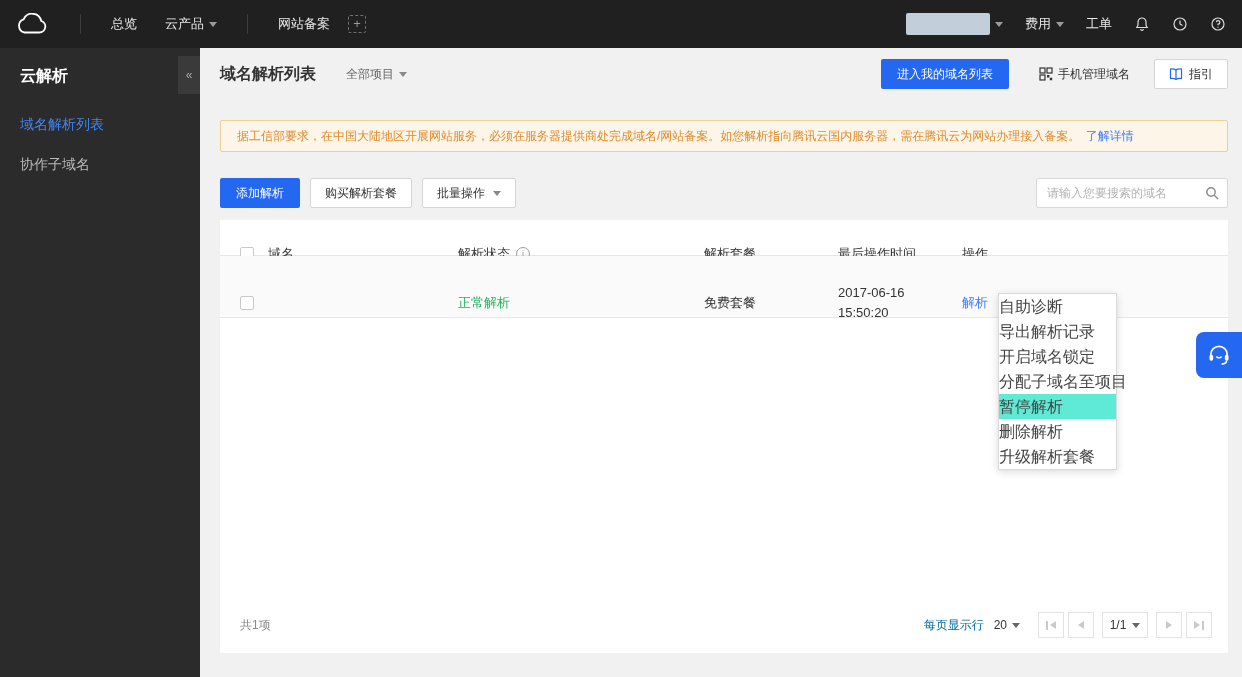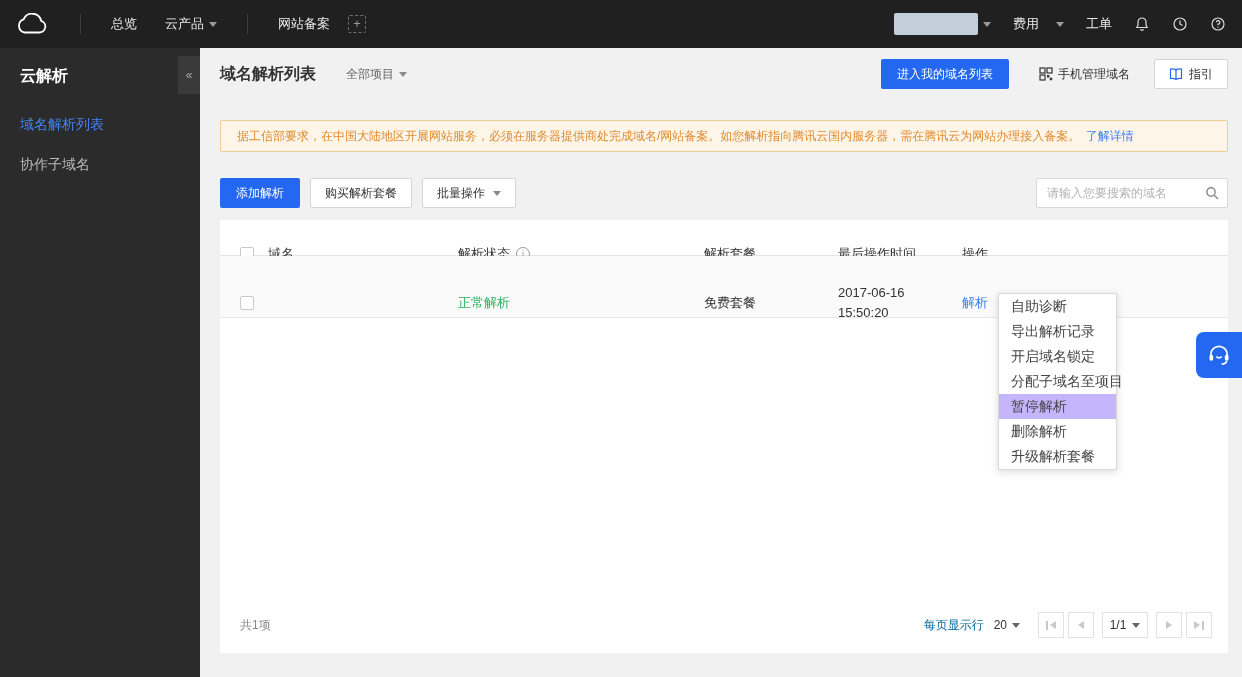--- a/index.html
+++ b/index.html
@@ -97,22 +97,22 @@
   .pgsel .caret { border-top-color:#666; margin-left:6px; }
   .tri { width:0; height:0; border-top:4px solid transparent; border-bottom:4px solid transparent; }
   .tri-l { border-right:6px solid #c9c9c9; }
   .tri-r { border-left:6px solid #c9c9c9; }
   .pg-bar { width:1.5px; height:9px; background:#c9c9c9; }
   .pg-first .pg-bar { margin-right:2px; } .pg-last .pg-bar { margin-left:2px; }
 
   
   .dropdown { position:absolute; left:998px; top:293px; width:119px; background:#fff; border:1px solid #d9d9d9;
               box-shadow:0 2px 8px rgba(0,0,0,0.15); z-index:40; }
-  .dd-item { height:25px; line-height:25px; padding:0 12px; font-size:14px; color:#444; cursor:pointer; white-space:nowrap; }
-  .dd-item.hl { background:#c4b5fd; }
+  .dd-item { height:25px; line-height:25px; padding:0 0; font-size:16px; color:#444; cursor:pointer; white-space:nowrap; }
+  .dd-item.hl { background:#5eead4; }
 
   
   .help-float { position:absolute; right:0; top:332px; width:46px; height:46px; background:#2468f2;
                 border-radius:8px 0 0 8px; display:flex; align-items:center; justify-content:center; cursor:pointer; z-index:40; }
 </style>
 </head>
 <body>
 
 <div class="screen">
 
@@ -135,21 +135,21 @@
       <a class="tb-item">
           <span>网站备案</span>
         </a>
       <span class="plusbox">+</span>
     </div>
     <div class="tb-right">
       <span style="display:flex;align-items:center;">
         <span class="account-blur"></span>
         <i class="caret caret-gray"></i>
       </span>
-      <a class="tb-item" style="margin:0 0 0 22px;gap:12px;">
+      <a class="tb-item" style="margin:0 0 0 22px;">
         <span>费用</span>
         <i class="caret caret-gray"></i>
       </a>
       <a class="tb-item" style="margin:0 0 0 22px;">
           <span>工单</span>
         </a>
       <span class="tb-icon">
         <svg width="16" height="16" viewBox="0 0 16 16" fill="none" stroke="#dcdcdc" stroke-width="1.2">
           <path d="M8 2a4 4 0 0 0-4 4v3.2L2.8 11.5h10.4L12 9.2V6a4 4 0 0 0-4-4Z"></path>
           <path d="M6.5 13.3a1.6 1.6 0 0 0 3 0"></path>

